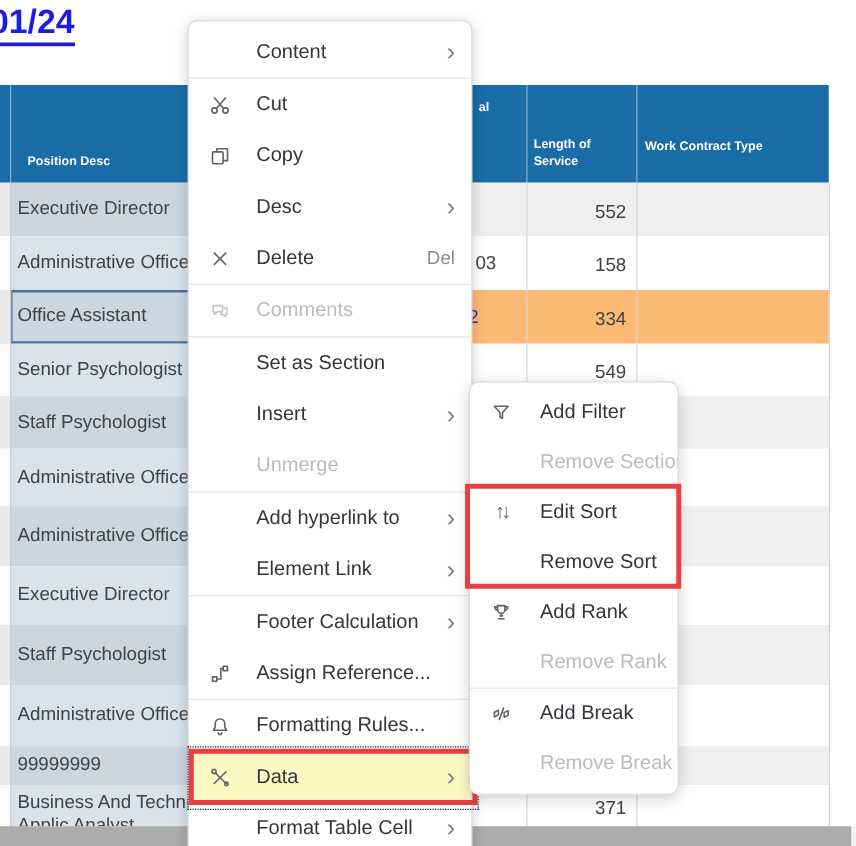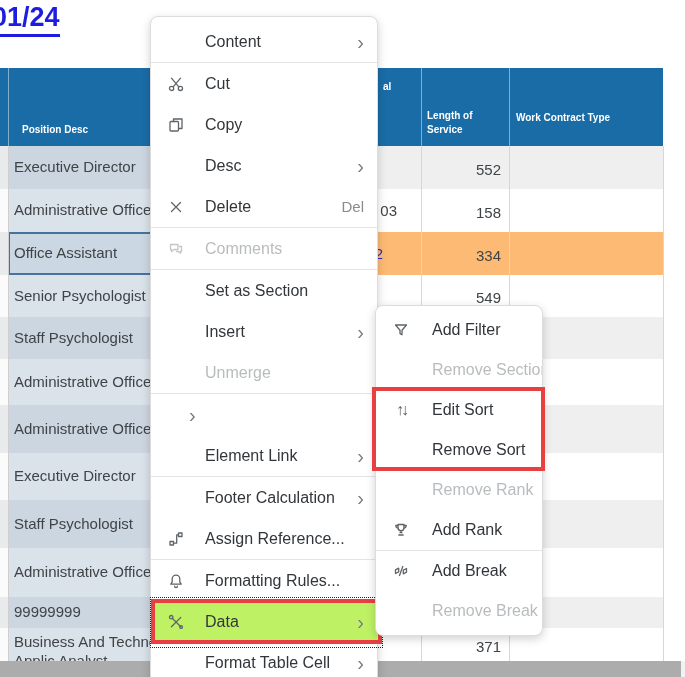--- a/index.html
+++ b/index.html
@@ -49,21 +49,21 @@
   #data-submenu{left:375px;top:305px;width:168px;border-radius:8px;padding:4px 0;z-index:11;}
   .mi{height:41px;display:flex;align-items:center;font-size:16px;color:#32363a;cursor:pointer;position:relative;}
   #data-submenu .mi{height:40px;}
   .mi .ic{width:26px;margin-left:12px;display:flex;justify-content:center;align-items:center;color:#5f6468;flex:none;}
   #data-submenu .mi .ic{width:30px;margin-left:10px;}
   .mi .lbl{flex:1;margin-left:16px;white-space:nowrap;overflow:hidden;}
   .mi .chev{margin-right:13px;color:#7a7d80;font-size:20px;line-height:1;font-weight:normal;}
   .mi .short{margin-right:13px;color:#8a8a8a;font-size:15px;}
   .mi.disabled{color:#b9bcbe;cursor:default;}
   .mi.disabled .ic{color:#c3c6c8;}
-  .mi.hl{background:#bef264;}
+  .mi.hl{background:#fef9c3;}
   .msep{height:1px;background:#e4e4e4;}
   .sort-glyph{font-size:16px;letter-spacing:-3px;color:#5f6468;}
   
   .red-frame-inline{position:absolute;left:0;right:-5px;top:-2px;bottom:-2px;border:4px solid var(--annotation-red);pointer-events:none;z-index:3;}
   .dot-frame-inline{position:absolute;left:-1px;right:-6px;top:-4px;bottom:-6px;border:1px dotted #222;pointer-events:none;z-index:2;}
   #sort-red-frame{position:absolute;left:372px;top:387px;width:173px;height:84px;border:4px solid var(--annotation-red);box-sizing:border-box;z-index:20;pointer-events:none;}
   svg{display:block;}
 </style>
 </head>
 <body>
@@ -235,20 +235,21 @@
       <span class="lbl">Insert</span>
       <span class="chev">›</span>
     </div>
     <div class="mi disabled">
       <span class="ic"></span>
       <span class="lbl">Unmerge</span>
     </div>
     <div class="msep"></div>
     <div class="mi">
       <span class="ic"></span>
+      <span class="lbl">Add hyperlink to</span>
       <span class="chev">›</span>
     </div>
     <div class="mi">
       <span class="ic"></span>
       <span class="lbl">Element Link</span>
       <span class="chev">›</span>
     </div>
     <div class="msep"></div>
     <div class="mi">
       <span class="ic"></span>
@@ -311,34 +312,34 @@
     <div class="mi">
       <span class="ic">
         <span class="sort-glyph">↑↓</span>
       </span>
       <span class="lbl">Edit Sort</span>
     </div>
     <div class="mi">
       <span class="ic"></span>
       <span class="lbl">Remove Sort</span>
     </div>
-    <div class="mi disabled">
-      <span class="ic"></span>
-      <span class="lbl">Remove Rank</span>
-    </div>
     <div class="mi">
       <span class="ic">
         <svg width="18" height="18" viewBox="0 0 18 18" fill="none" stroke="currentColor" stroke-width="1.3" stroke-linecap="round" stroke-linejoin="round">
           <path d="M6 3.5h6v3.2a3 3 0 0 1-6 0z"></path>
           <path d="M6 4.5H3.8a2.4 2.4 0 0 0 2.4 2.6M12 4.5h2.2a2.4 2.4 0 0 1-2.4 2.6"></path>
           <path d="M9 9.7v2M6.8 14h4.4M8 11.7h2"></path>
         </svg>
       </span>
       <span class="lbl">Add Rank</span>
     </div>
+    <div class="mi disabled">
+      <span class="ic"></span>
+      <span class="lbl">Remove Rank</span>
+    </div>
     <div class="msep"></div>
     <div class="mi">
       <span class="ic">
         <svg width="18" height="18" viewBox="0 0 18 18" fill="none" stroke="currentColor" stroke-width="1.3" stroke-linecap="round" stroke-linejoin="round">
           <path d="M3.5 11.5V7.8l3.2-1.6v3.7z"></path>
           <path d="M11.3 11.8V8.1l3.2-1.6v3.7z"></path>
           <line x1="10.8" y1="4.5" x2="7.5" y2="13.5"></line>
         </svg>
       </span>
       <span class="lbl">Add Break</span>

